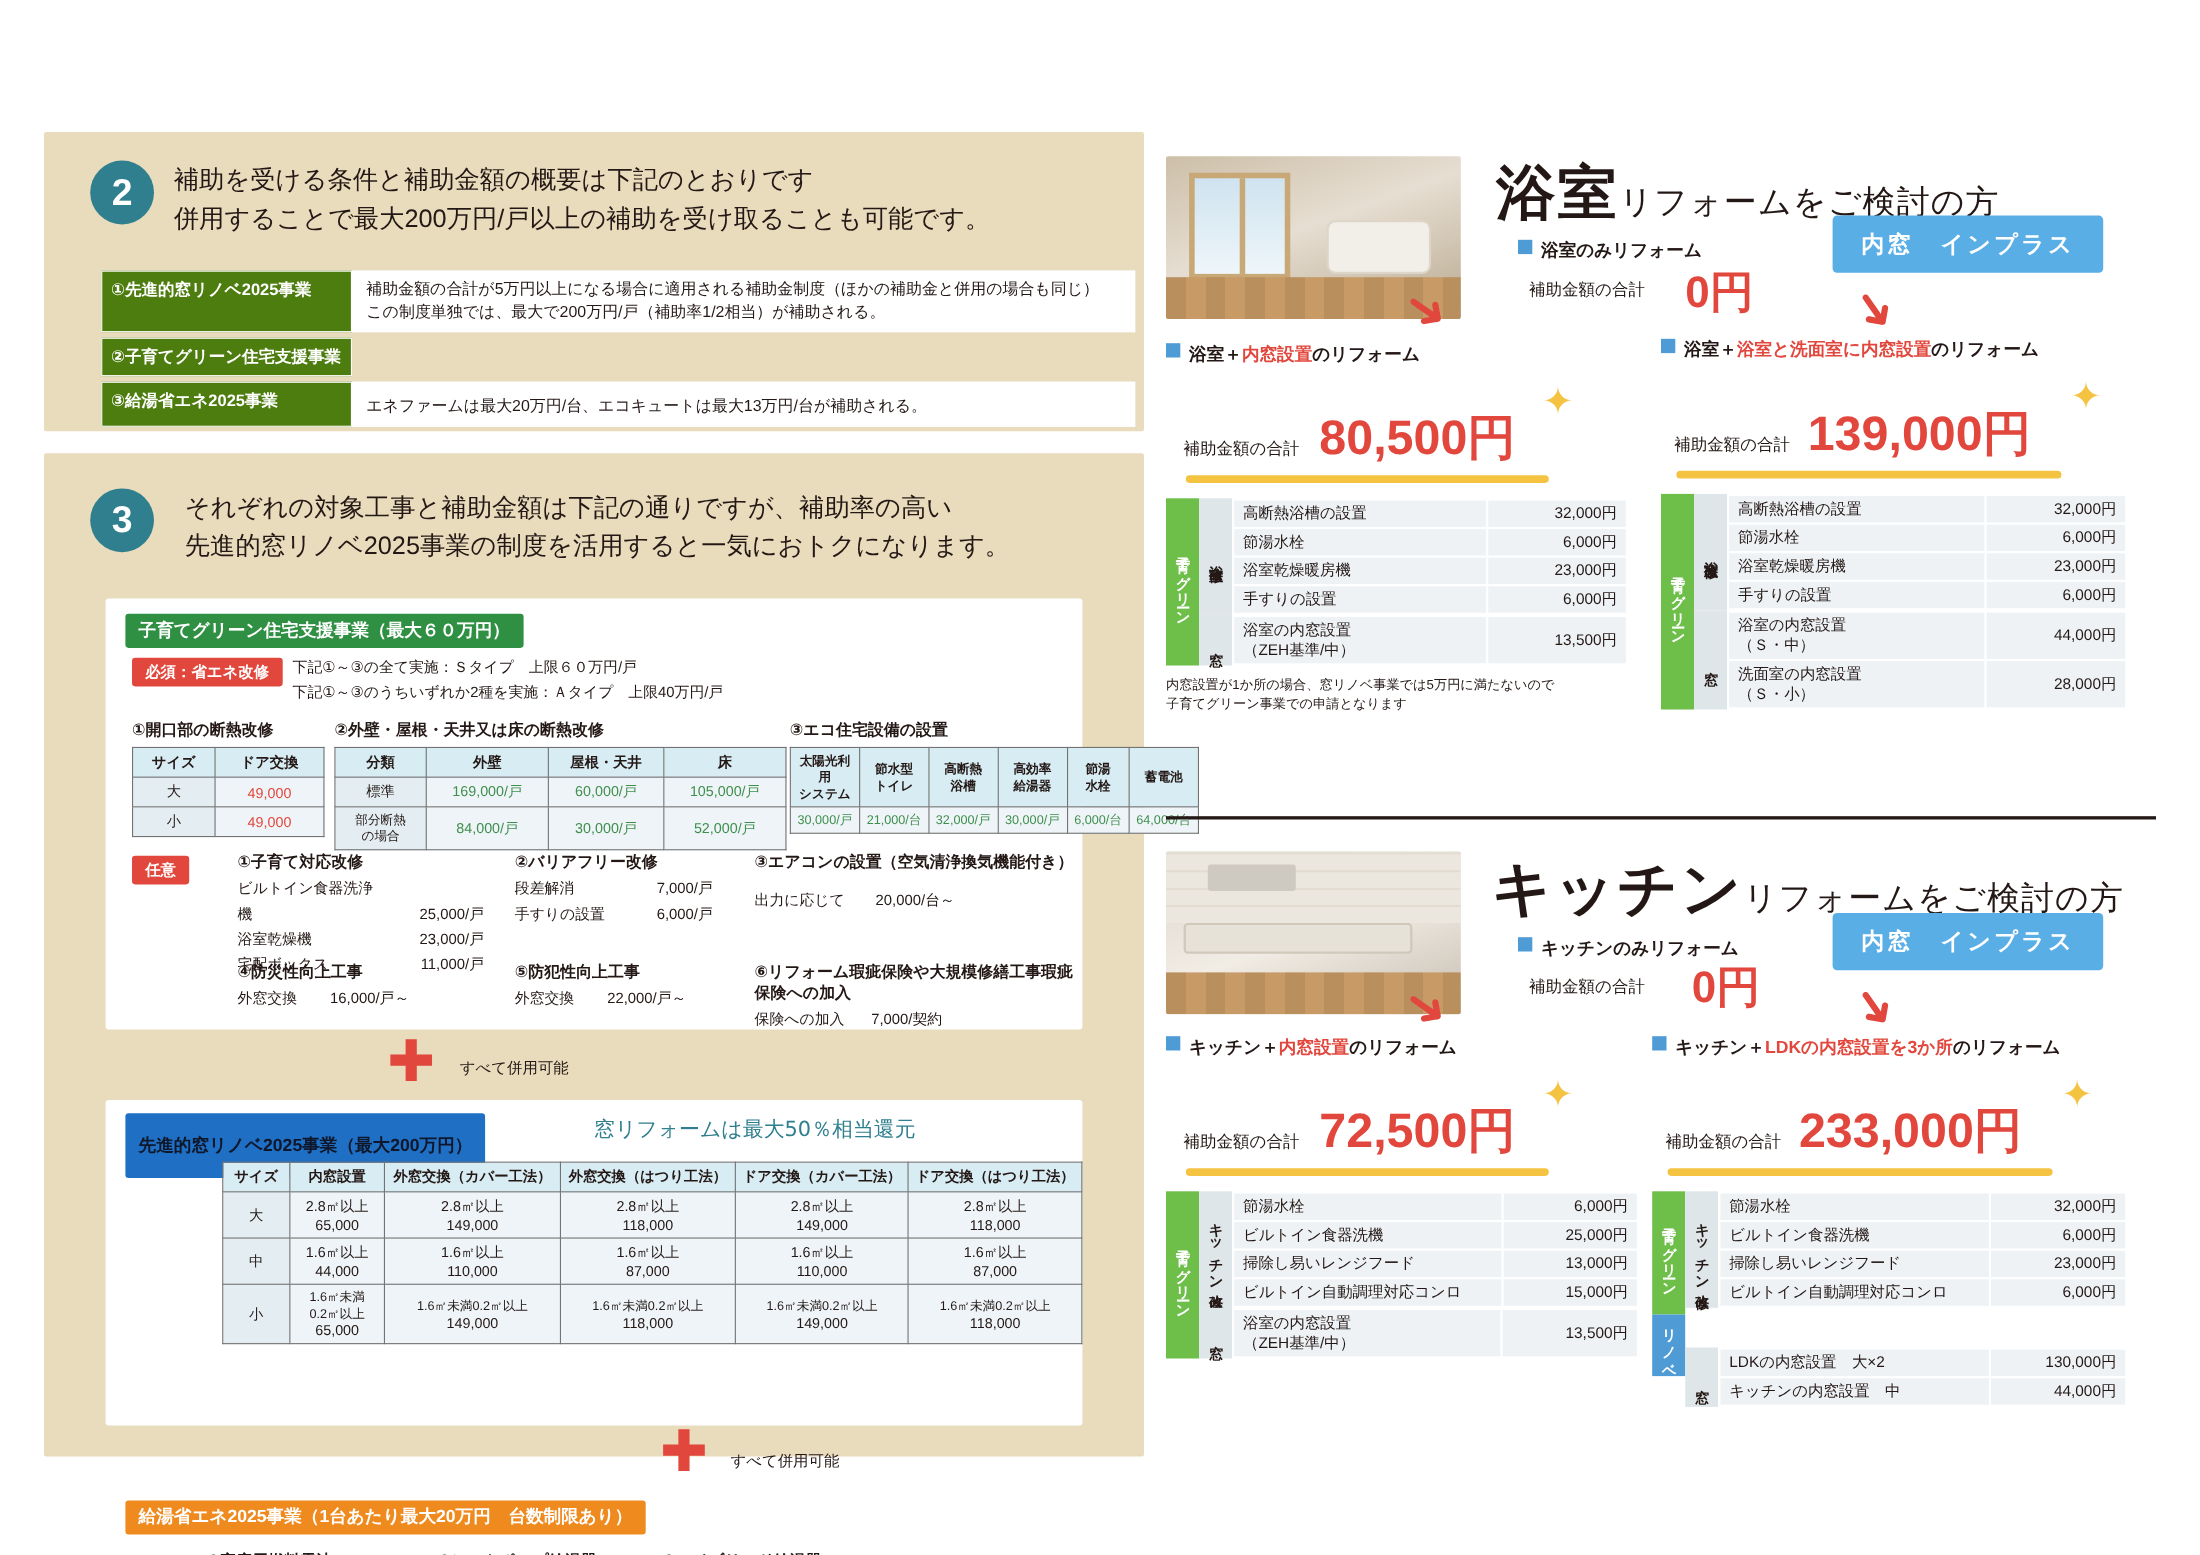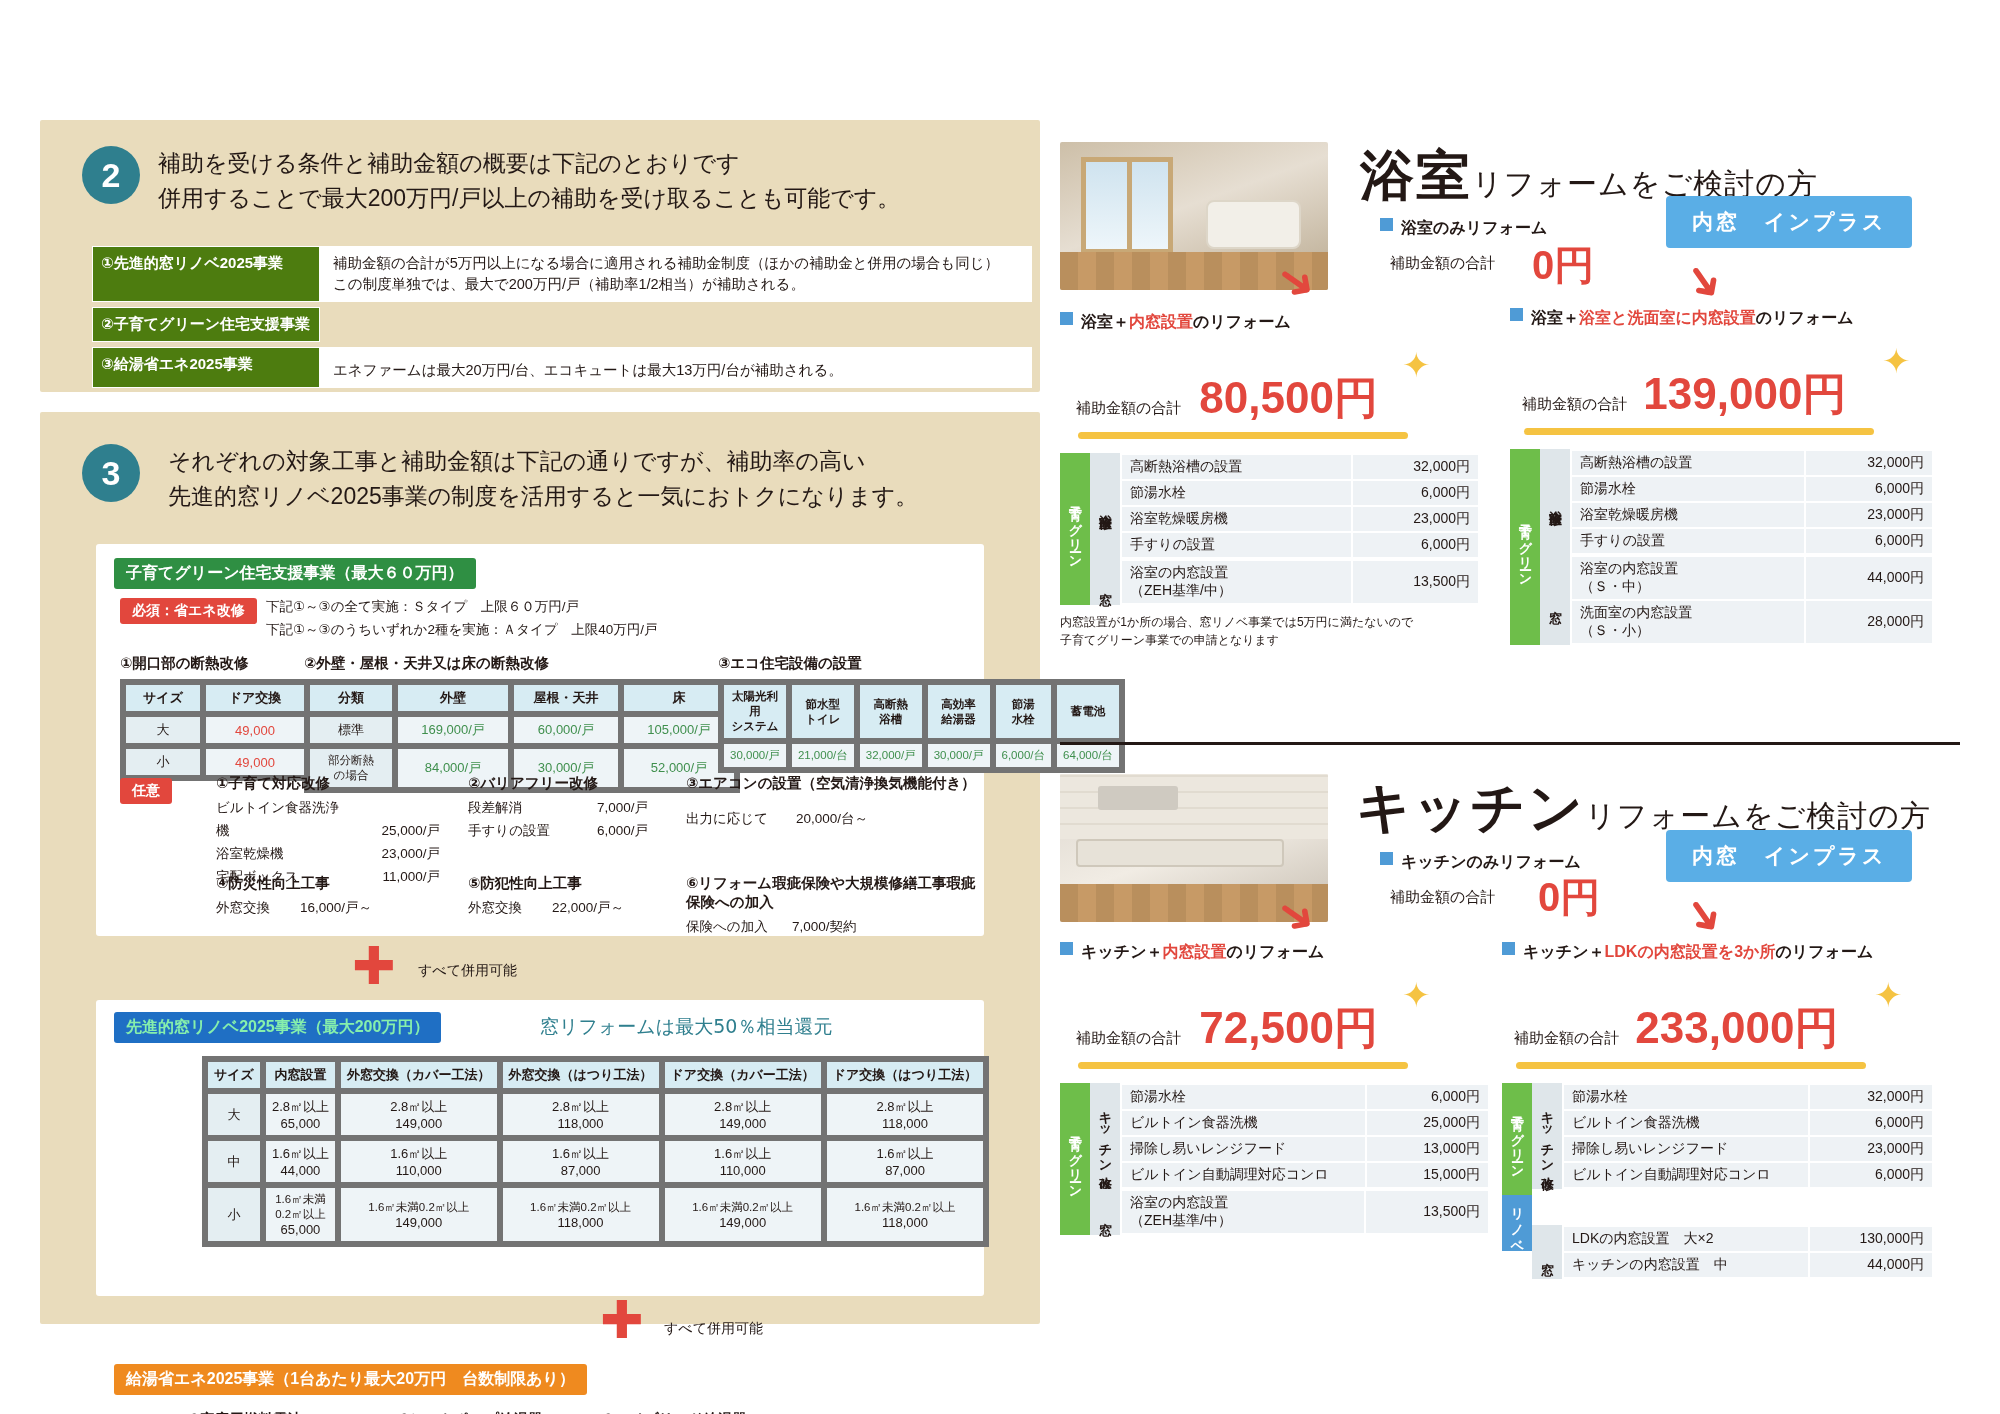--- a/index.html
+++ b/index.html
@@ -38,34 +38,34 @@
   
   #sec3{left:40px;top:412px;width:1000px;height:912px;}
   #sec3 .inner{position:absolute;left:54px;top:24px;}
   .panel{position:absolute;left:56px;background:#fff;border-radius:3px;}
 
   .tag-green{
     display:inline-block;background:#2f8f43;color:#fff;font-weight:bold;
     font-size:16px;padding:5px 12px;border-radius:3px;
   }
   .tag-blue{
-    display:inline-block;background:#1f6fc4;color:#86efac;font-weight:bold;
-    font-size:16px;padding:5px 12px;border-radius:3px;
+    display:inline-block;background:#1f6fc4;color:#0f172a;font-weight:bold;
+    font-size:16px;padding:19px 12px;border-radius:3px;
   }
   .tag-orange{
     display:inline-block;background:#ef8a1f;color:#fff;font-weight:bold;
     font-size:16px;padding:5px 12px;border-radius:3px;
   }
   .tag-red{
     display:inline-block;background:#e2473d;color:#fff;font-weight:bold;
     font-size:14px;padding:4px 12px;border-radius:3px;
   }
   .subhead{font-size:14.5px;font-weight:bold;color:#231815;}
   .tbl{border-collapse:collapse;font-size:13px;}
-  .tbl th,.tbl td{border:6px solid #737373;padding:4px 6px;text-align:center;white-space:nowrap;}
+  .tbl th,.tbl td{border:1px solid #737373;padding:4px 6px;text-align:center;white-space:nowrap;}
   .tbl th{background:#d7ecf3;font-weight:bold;}
   .tbl td{background:#eef4f7;}
   .tbl td.num{color:#e2473d;}
   .tbl td.numg{color:#3f8f4d;}
   .tbl td.lab{background:#e4eef2;}
   .kv{font-size:13.5px;line-height:1.7;}
   .kv .k{display:inline-block;width:128px;}
   .kv .v{display:inline-block;width:96px;text-align:right;}
   .plus{
     position:absolute;color:#e2473d;font-size:52px;font-weight:bold;line-height:1;

